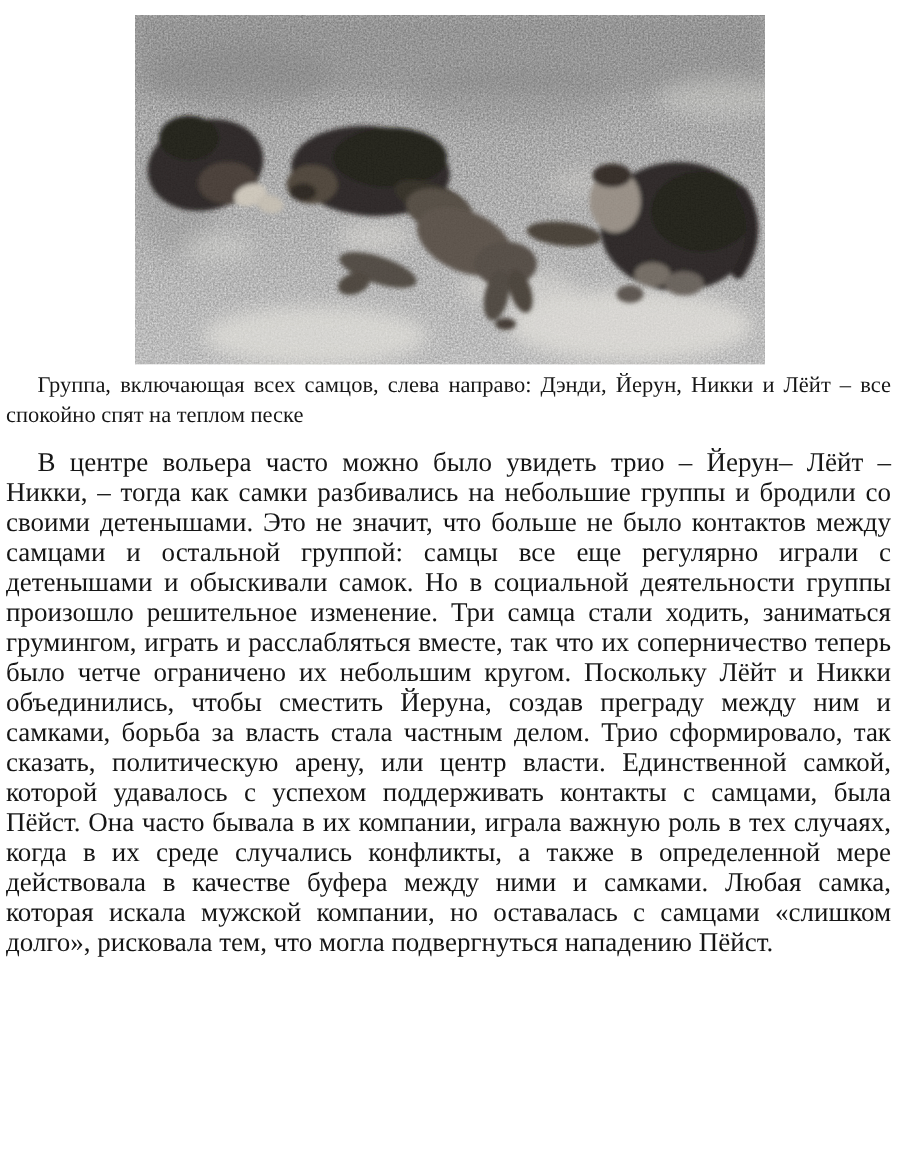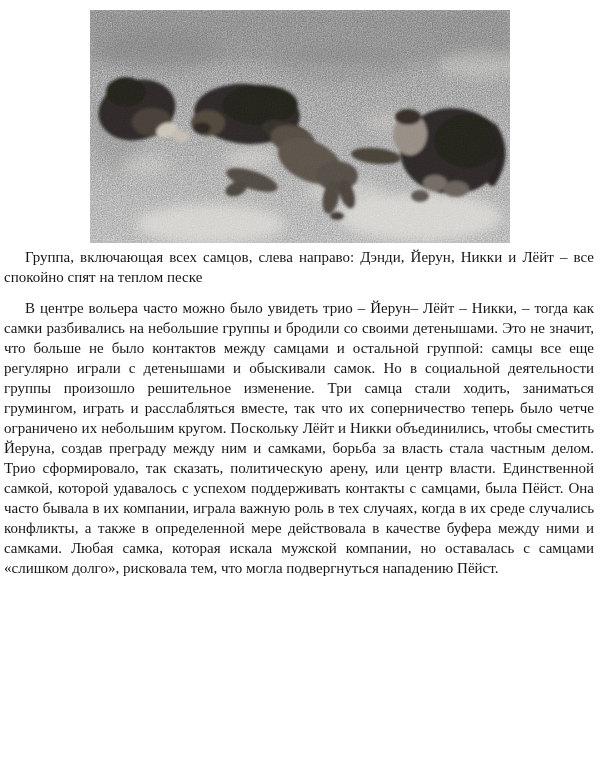--- a/index.html
+++ b/index.html
@@ -21,21 +21,21 @@
   .photo-wrap svg { display: block; }
   .caption {
     margin: 4px 6px 0 4px;
     font-size: 15px;
     line-height: 20px;
     text-align: justify;
     text-indent: 21px;
   }
   .bodytext {
     margin: 11px 6px 0 4px;
-    font-size: 15px;
+    font-size: 18px;
     line-height: 20px;
     text-align: justify;
     text-indent: 21px;
   }
 </style>
 </head>
 <body>
 
 <div class="page">
 

